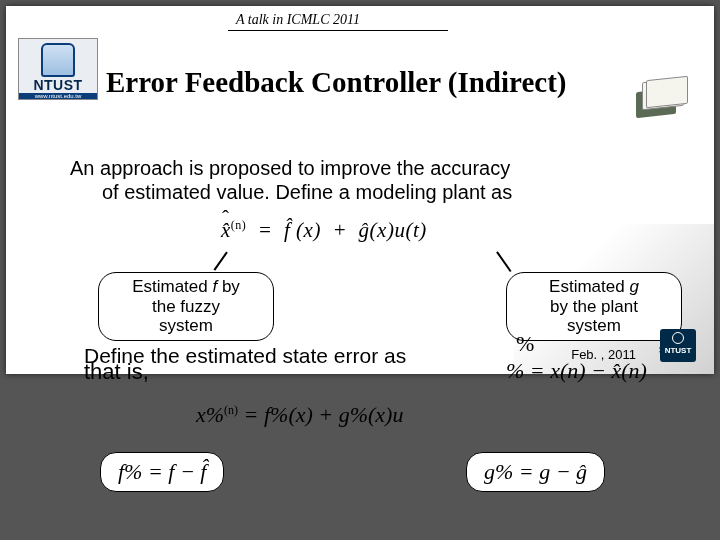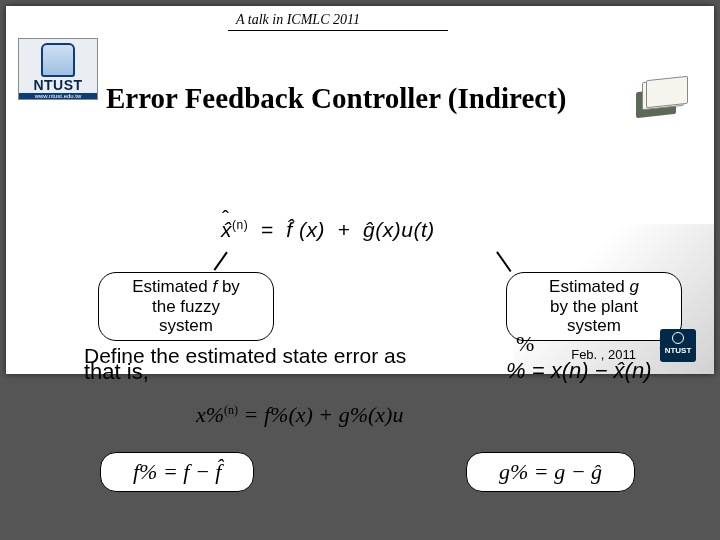--- a/index.html
+++ b/index.html
@@ -17,21 +17,21 @@
   .logo-emblem{width:30px;height:30px;margin:4px auto 0;border:2px solid #0a3d7a;border-radius:6px 6px 3px 3px;background:linear-gradient(#cfe0f3,#9ec0e2)}
   .logo-text{font-weight:900;font-size:14px;letter-spacing:.5px;color:#05264d;font-family:Arial,sans-serif}
   .logo-url{font-size:6px;color:#fff;background:#0a3d7a;padding:0 1px}
 
   
   .book-icon{position:absolute;right:22px;top:70px;width:56px;height:42px}
   .book-icon .cover{position:absolute;left:0;top:14px;width:40px;height:26px;background:#5a6a54;transform:skewY(-6deg);border-radius:2px}
   .book-icon .page{position:absolute;left:6px;top:4px;width:40px;height:26px;background:#f5f5ee;border:1px solid #888;transform:skewY(-6deg);border-radius:2px}
   .book-icon .pg2{left:10px;top:2px}
 
-  .title{position:absolute;left:100px;top:76px;font-family:"Times New Roman",serif;font-weight:bold;font-size:29px;color:#000}
+  .title{position:absolute;left:100px;top:60px;font-family:"Times New Roman",serif;font-weight:bold;font-size:29px;color:#000}
 
   .body1{position:absolute;left:64px;top:150px;right:40px;font-size:20px;line-height:1.2;color:#000}
   .body1 .indent{display:block;padding-left:32px}
 
   
   .eq1{position:absolute;left:215px;top:212px;font-family:"Times New Roman",serif;font-style:italic;font-size:21px;letter-spacing:.5px}
   .eq1 .car{position:relative}
   .eq1 .car::before{content:"ˆ";position:absolute;left:1px;top:-12px;font-style:normal}
   .sup{font-size:12px;vertical-align:super;font-style:normal}
 
@@ -51,30 +51,30 @@
 
   
   .pc{font-family:"Times New Roman",serif;font-size:22px}
   .pc-inline{position:absolute}
   .pc-a{left:510px;top:325px} 
   .pc-b{left:500px;top:352px} 
 
   .eq2{position:absolute;left:190px;top:396px;font-family:"Times New Roman",serif;font-style:italic;font-size:22px}
 
   
-  .boxed{position:absolute;border:1.6px solid #000;border-radius:16px;padding:6px 32px;font-family:"Times New Roman",serif;font-style:italic;font-size:22px;background:#fff}
+  .boxed{position:absolute;border:1.6px solid #000;border-radius:16px;padding:6px 17px;font-family:"Times New Roman",serif;font-style:italic;font-size:22px;background:#fff}
   .box-f{left:94px;top:446px}
   .box-g{left:460px;top:446px}
 
   .date{position:absolute;right:78px;bottom:12px;font-size:13px;color:#000}
   .mini-logo{position:absolute;right:18px;bottom:12px;width:36px;height:30px;background:#002a47;border-radius:3px;color:#fff;font-size:8px;font-weight:bold;text-align:center;line-height:12px;padding-top:3px}
   .mini-logo .dot{width:10px;height:10px;border:1px solid #fff;border-radius:50%;margin:0 auto 1px}
 
   .ital{font-style:italic}
-  .serif{font-family:Liberation Sans, sans-serif}
+  .serif{font-family:Liberation Serif, serif}
 </style>
 </head>
 <body>
 
 <div class="slide">
   <div class="corner-shade"></div>
 
   <div class="header-line">A talk in ICMLC 2011</div>
 
   <div class="logo-box">
@@ -84,20 +84,24 @@
   </div>
 
   <div class="book-icon">
     <div class="cover"></div>
       <div class="page"></div>
       <div class="page pg2"></div>
   </div>
 
   <div class="title">Error Feedback Controller (Indirect)</div>
 
+  <div class="body1">
+    <span>An approach is proposed to improve the accuracy</span>
+    <span class="indent">of estimated value. Define a modeling plant as</span>
+  </div>
 
   <div class="eq1 serif">
     <span class="car">x̂</span><span class="sup">(n)</span>
     &nbsp;=&nbsp;
     <span>f̂ (x)</span>
     &nbsp;+&nbsp;
     <span>ĝ(x)u(t)</span>
   </div>
 
   <div class="lead lead-f"></div>

